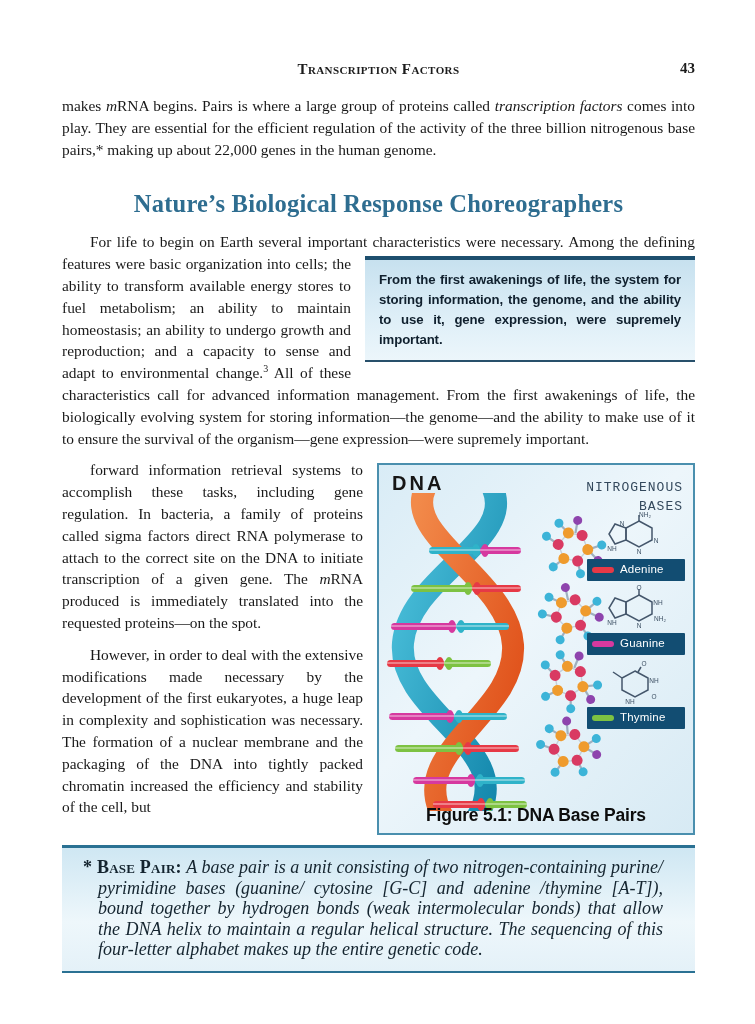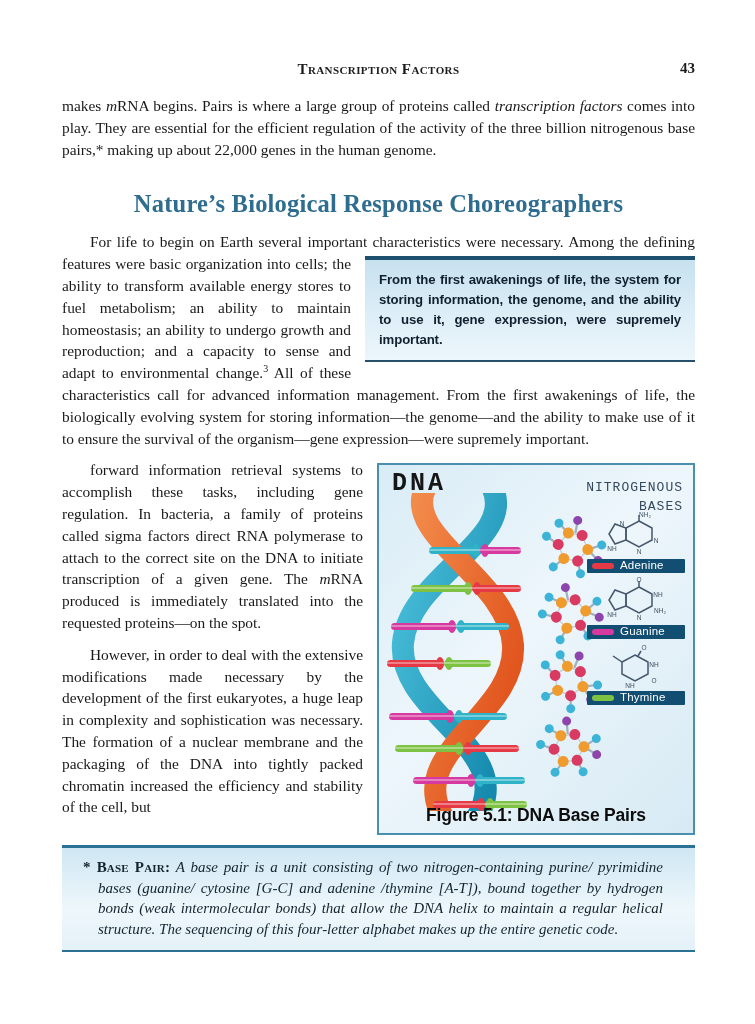--- a/index.html
+++ b/index.html
@@ -47,54 +47,54 @@
   
   .figure {
     display:block; float:right; position:relative;
     width:318px; height:372px; margin:4px 0 10px 14px;
     border:2px solid #4a8fae;
     background:linear-gradient(135deg,#d9ecf6 0%, #edf6fb 45%, #d7eaf4 100%);
     overflow:hidden; text-indent:0; text-align:left;
   }
   .fig-dna {
     position:absolute; left:13px; top:8px;
-    font-family:Liberation Mono, monospace; font-weight:bold;
-    font-size:25px; letter-spacing:3px; color:#161616;
+    font-family:Liberation Sans, sans-serif; font-weight:bold;
+    font-size:20px; letter-spacing:3px; color:#161616;
   }
   .fig-title {
     position:absolute; right:10px; top:14px; width:118px;
     font-family:Liberation Mono, monospace; font-size:13px;
     letter-spacing:1px; line-height:1.45; color:#33485c; text-align:right;
   }
   .helix-svg { position:absolute; left:0; top:28px; }
   .mol-svg { position:absolute; left:150px; top:46px; }
   .bases-col { position:absolute; right:6px; top:46px; width:100px; }
   .base-block { margin-bottom:4px; }
   .struct-svg { display:block; margin:0 auto 2px; }
   .leg-row {
-    display:flex; align-items:center; width:98px; height:14px;
+    display:flex; align-items:center; width:98px; height:22px;
     background:#124d72; padding:0 5px; border-radius:1px;
   }
   .leg-label {
     font-family:"Liberation Sans", sans-serif; font-size:11.5px;
     color:#ffffff; margin-left:6px; letter-spacing:.2px;
   }
   .fig-caption {
     position:absolute; left:0; right:16px; bottom:7px; text-align:center;
     font-family:"Liberation Sans", sans-serif; font-weight:bold;
     font-size:17.5px; color:#0d0d0d; letter-spacing:-.2px;margin-left:16px;
   }
 
   
   .footnote {
     clear:both; margin-top:18px;
     border-top:3px solid #2a7193; border-bottom:2px solid #2a7193;
     background:linear-gradient(180deg,#cfe7f3 0%, #eef7fb 60%, #e4f1f8 100%);
     padding:9px 32px 11px 36px; text-indent:-15px;
-    font-size:15px; line-height:20.5px; color:#14242f; text-align:justify;
+    font-size:18px; line-height:20.5px; color:#14242f; text-align:justify;
   }
   .fn-label { font-style:normal; font-weight:bold; font-variant:small-caps; letter-spacing:.2px; }
   .fn-text { font-style:italic; }
 </style>
 </head>
 <body>
 
 <div class="page">
   <div class="content">
 

